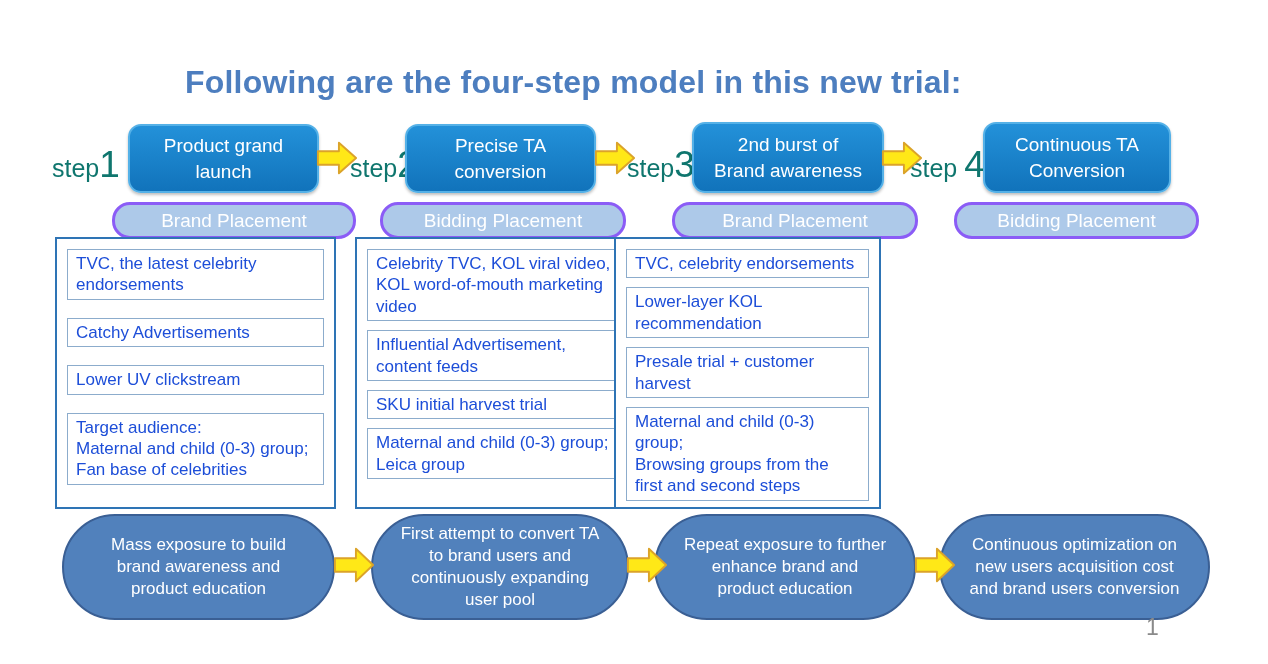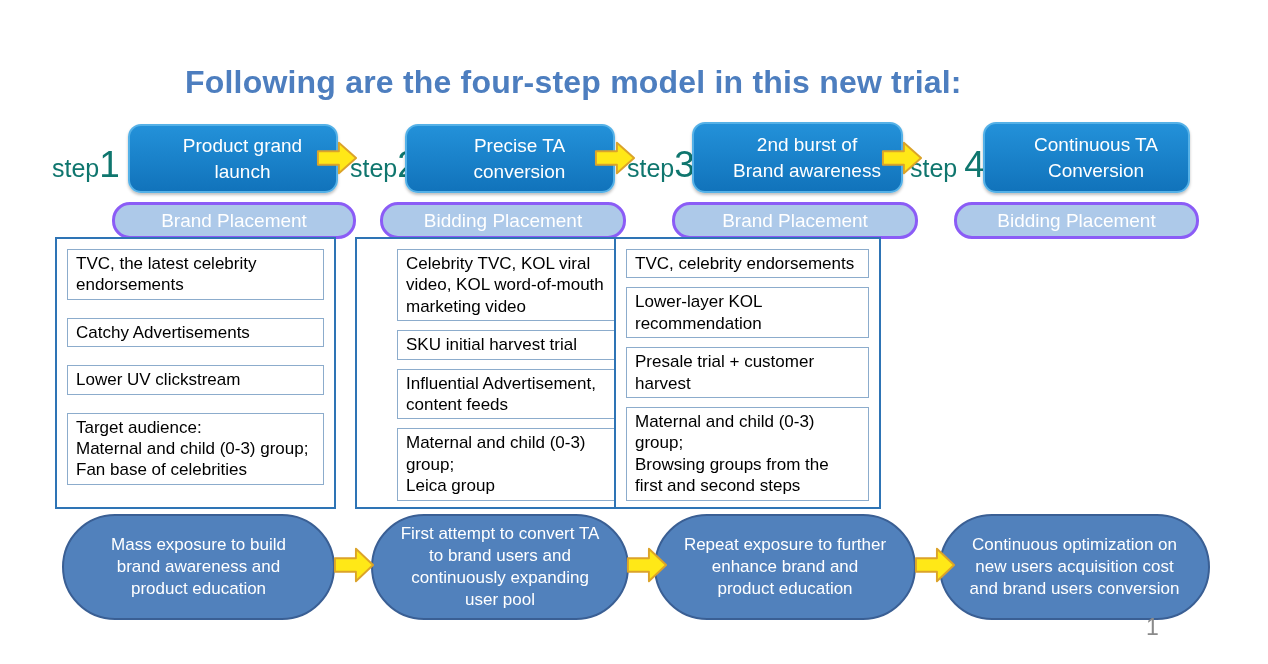--- a/index.html
+++ b/index.html
@@ -18,37 +18,36 @@
   .step-label .prefix{font-size:25px;}
   .step-label .num{font-size:37px;line-height:1;}
   .step-label .num.spaced{margin-left:7px;}
   
   .step-box{
     position:absolute;display:flex;align-items:center;justify-content:center;
     background:linear-gradient(180deg,#2391d9 0%,#1173bb 100%);
     border:2px solid #55b1e7;border-radius:13px;
     color:#ffffff;font-size:19px;text-align:center;line-height:1.32;
     box-shadow:0 2px 3px rgba(0,0,0,0.25);
-    padding-left:19px;
   }
   .step-box span{white-space:pre-line;}
   
   .pill{
     position:absolute;height:31px;display:flex;align-items:center;justify-content:center;
     background:#adc9e9;border:3px solid #8b5cf6;border-radius:18px;
     color:#ffffff;font-size:19px;
   }
   
   .col{
     position:absolute;border:2px solid #2e74b5;background:#ffffff;box-sizing:border-box;
     padding-top:10px;
   }
   .tactic{
     margin:0 10px 14px 10px;padding:3px 8px;border:1px solid #8caccc;
-    font-size:17px;color:#000000;line-height:1.26;white-space:pre-line;
+    font-size:17px;color:#1d4ed8;line-height:1.26;white-space:pre-line;
   }
   .col.tight .tactic{margin-bottom:9px;}
   .col.spread .tactic{margin-bottom:18px;}
   
   .stadium{
     position:absolute;height:106px;border-radius:53px;
     background:#5181bc;border:2px solid #3a5f94;box-sizing:border-box;
     display:flex;align-items:center;justify-content:center;
     color:#ffffff;font-size:17px;text-align:center;line-height:1.3;
     padding:8px 26px;
@@ -123,24 +122,24 @@
   </div>
 
   <div class="col spread" style="left:55px;top:237px;width:281px;height:272px;">
     <div class="tactic">TVC, the latest celebrity endorsements</div>
     <div class="tactic">Catchy Advertisements</div>
     <div class="tactic">Lower UV clickstream</div>
     <div class="tactic">Target audience:
 Maternal and child (0-3) group;
 Fan base of celebrities</div>
   </div>
-  <div class="col tight" style="left:355px;top:237px;width:281px;height:272px;padding-left:30px;">
+  <div class="col tight" style="left:355px;top:237px;width:281px;height:272px;">
     <div class="tactic">Celebrity TVC, KOL viral video, KOL word-of-mouth marketing video</div>
+    <div class="tactic">Influential Advertisement, content feeds</div>
     <div class="tactic">SKU initial harvest trial</div>
-    <div class="tactic">Influential Advertisement, content feeds</div>
     <div class="tactic">Maternal and child (0-3) group;
 Leica group</div>
   </div>
   <div class="col tight" style="left:614px;top:237px;width:267px;height:272px;">
     <div class="tactic">TVC, celebrity endorsements</div>
     <div class="tactic">Lower-layer KOL recommendation</div>
     <div class="tactic">Presale trial + customer harvest</div>
     <div class="tactic">Maternal and child (0-3) group;
 Browsing groups from the first and second steps</div>
   </div>

